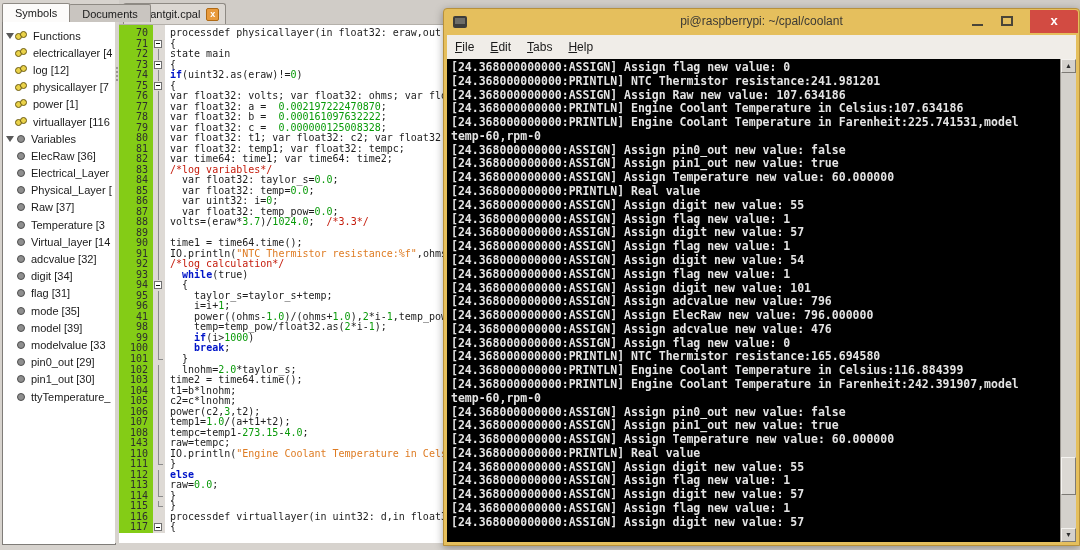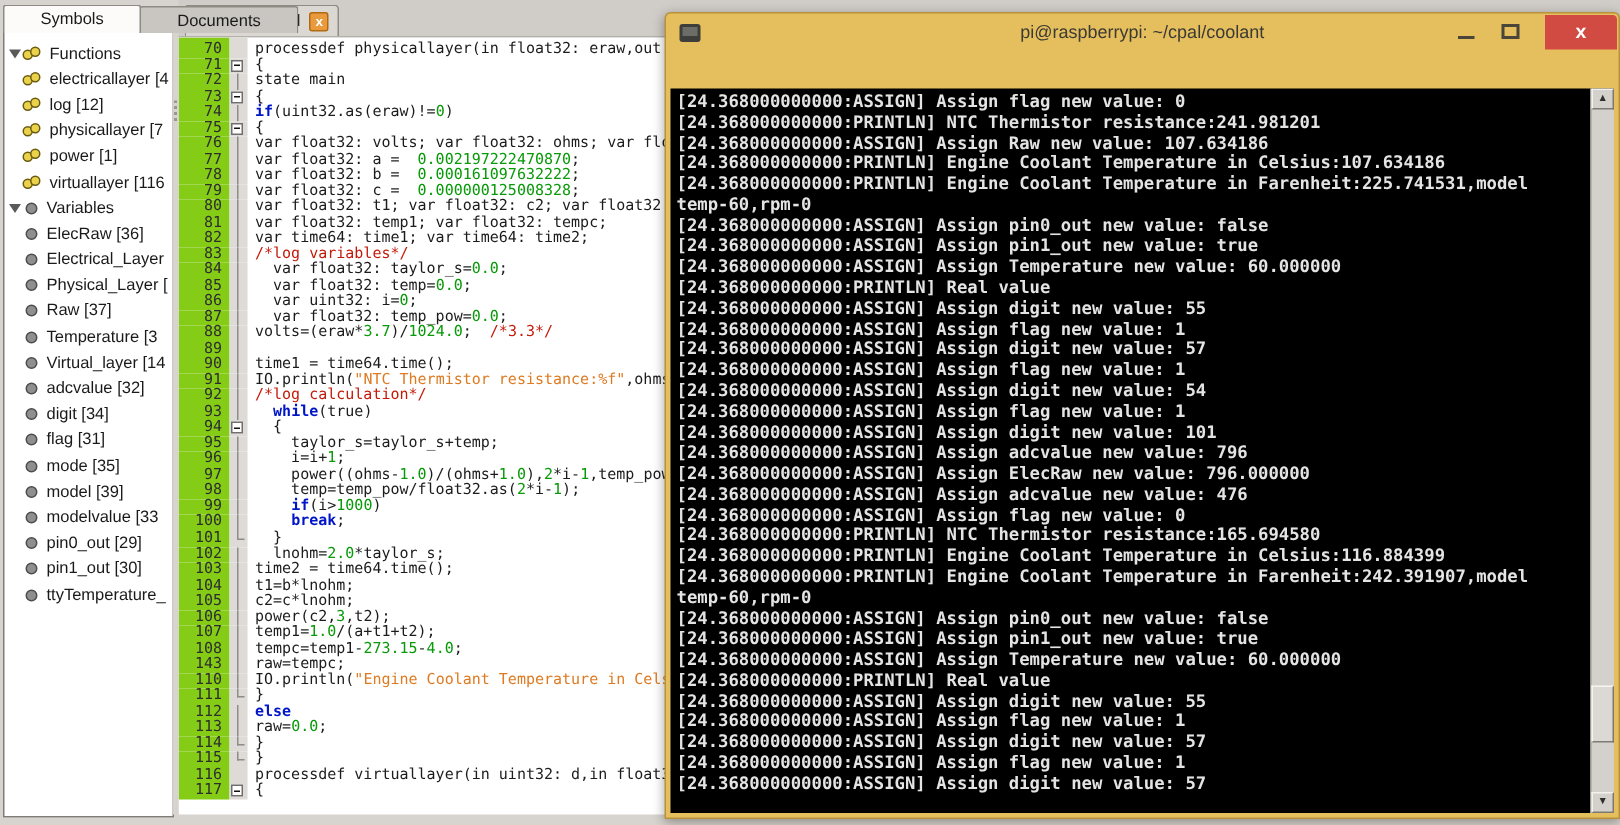--- a/index.html
+++ b/index.html
@@ -1,21 +1,21 @@
 <!DOCTYPE html>
 <html><head>
 <meta charset="utf-8">
 <style>
   html,body{margin:0;padding:0;}
   body{width:1080px;height:550px;background:#d7d3ce;font-family:"Liberation Sans",sans-serif;overflow:hidden;}
   #root{position:relative;width:1080px;height:550px;}
 
   
   .side-tabs{position:absolute;left:2px;top:2px;height:20px;display:flex;align-items:flex-end;z-index:2;}
-  .side-tab{font-size:11px;color:#1a1a1a;padding:3px 24px 2px;border:1px solid #8e8a84;border-bottom:none;background:#c9c5c0;margin-right:-1px;border-radius:2px 2px 0 0;}
+  .side-tab{font-size:11px;color:#1a1a1a;padding:3px 12px 2px;border:1px solid #8e8a84;border-bottom:none;background:#c9c5c0;margin-right:-1px;border-radius:2px 2px 0 0;}
   .side-tab.active{background:#fcfbfa;position:relative;z-index:3;padding-bottom:3px;}
   .tree-panel{position:absolute;left:2px;top:21px;width:112px;height:522px;background:#ffffff;border:1px solid #7f7c78;overflow:hidden;z-index:1;}
   .tree-row{height:17.2px;display:flex;align-items:center;white-space:nowrap;font-size:11px;color:#1a1a1a;text-align:center;}
   .tree-row .exp{width:9px;height:9px;margin-left:3px;flex:0 0 9px;position:relative;}
   .tree-row .exp.open:before{content:"";position:absolute;left:0;top:2px;border-left:4.5px solid transparent;border-right:4.5px solid transparent;border-top:6px solid #5a5a5a;}
   .tree-row .spacer{flex:0 0 12px;}
   .ic-func{width:14px;height:10px;position:relative;flex:0 0 14px;margin-right:4px;}
   .ic-func:before,.ic-func:after{content:"";position:absolute;width:7px;height:7px;border-radius:50%;background:#ead24a;border:1px solid #6a5a10;box-sizing:border-box;}
   .ic-func:before{left:0;top:2px;}
   .ic-func:after{left:5px;top:0px;}
@@ -224,21 +224,21 @@
         <div class="code-line"><span class="ln">87</span><span class="fold"><span class="fl"></span></span><span class="code-text"><span>  var float32: temp_pow=</span><span class="tk-n">0.0</span><span>;</span></span></div>
         <div class="code-line"><span class="ln">88</span><span class="fold"><span class="fl"></span></span><span class="code-text"><span>volts=(eraw*</span><span class="tk-n">3.7</span><span>)/</span><span class="tk-n">1024.0</span><span>;  </span><span class="tk-c">/*3.3*/</span></span></div>
         <div class="code-line"><span class="ln">89</span><span class="fold"><span class="fl"></span></span></div>
         <div class="code-line"><span class="ln">90</span><span class="fold"><span class="fl"></span></span><span class="code-text"><span>time1 = time64.time();</span></span></div>
         <div class="code-line"><span class="ln">91</span><span class="fold"><span class="fl"></span></span><span class="code-text"><span>IO.println(</span><span class="tk-s">"NTC Thermistor resistance:%f"</span><span>,ohms*</span></span></div>
         <div class="code-line"><span class="ln">92</span><span class="fold"><span class="fl"></span></span><span class="code-text"><span class="tk-c">/*log calculation*/</span></span></div>
         <div class="code-line"><span class="ln">93</span><span class="fold"><span class="fl"></span></span><span class="code-text"><span>  </span><span class="tk-k">while</span><span>(true)</span></span></div>
         <div class="code-line"><span class="ln">94</span><span class="fold"><span class="fb"></span></span><span class="code-text"><span>  {</span></span></div>
         <div class="code-line"><span class="ln">95</span><span class="fold"><span class="fl"></span></span><span class="code-text"><span>    taylor_s=taylor_s+temp;</span></span></div>
         <div class="code-line"><span class="ln">96</span><span class="fold"><span class="fl"></span></span><span class="code-text"><span>    i=i+</span><span class="tk-n">1</span><span>;</span></span></div>
-        <div class="code-line"><span class="ln">97</span><span class="fold"><span class="fl"></span></span><span class="code-text"><span>    power((ohms-</span><span class="tk-n">1.0</span><span>)/(ohms+</span><span class="tk-n">1.0</span><span>),</span><span class="tk-n">2</span><span>*i-</span><span class="tk-n">1</span><span>,temp_pow);</span></span></div>
+        <div class="code-line"><span class="ln">41</span><span class="fold"><span class="fl"></span></span><span class="code-text"><span>    power((ohms-</span><span class="tk-n">1.0</span><span>)/(ohms+</span><span class="tk-n">1.0</span><span>),</span><span class="tk-n">2</span><span>*i-</span><span class="tk-n">1</span><span>,temp_pow);</span></span></div>
         <div class="code-line"><span class="ln">98</span><span class="fold"><span class="fl"></span></span><span class="code-text"><span>    temp=temp_pow/float32.as(</span><span class="tk-n">2</span><span>*i-</span><span class="tk-n">1</span><span>);</span></span></div>
         <div class="code-line"><span class="ln">99</span><span class="fold"><span class="fl"></span></span><span class="code-text"><span>    </span><span class="tk-k">if</span><span>(i&gt;</span><span class="tk-n">1000</span><span>)</span></span></div>
         <div class="code-line"><span class="ln">100</span><span class="fold"><span class="fl"></span></span><span class="code-text"><span>    </span><span class="tk-k">break</span><span>;</span></span></div>
         <div class="code-line"><span class="ln">101</span><span class="fold"><span class="fe"></span></span><span class="code-text"><span>  }</span></span></div>
         <div class="code-line"><span class="ln">102</span><span class="fold"><span class="fl"></span></span><span class="code-text"><span>  lnohm=</span><span class="tk-n">2.0</span><span>*taylor_s;</span></span></div>
         <div class="code-line"><span class="ln">103</span><span class="fold"><span class="fl"></span></span><span class="code-text"><span>time2 = time64.time();</span></span></div>
         <div class="code-line"><span class="ln">104</span><span class="fold"><span class="fl"></span></span><span class="code-text"><span>t1=b*lnohm;</span></span></div>
         <div class="code-line"><span class="ln">105</span><span class="fold"><span class="fl"></span></span><span class="code-text"><span>c2=c*lnohm;</span></span></div>
         <div class="code-line"><span class="ln">106</span><span class="fold"><span class="fl"></span></span><span class="code-text"><span>power(c2,</span><span class="tk-n">3</span><span>,t2);</span></span></div>
         <div class="code-line"><span class="ln">107</span><span class="fold"><span class="fl"></span></span><span class="code-text"><span>temp1=</span><span class="tk-n">1.0</span><span>/(a+t1+t2);</span></span></div>
@@ -256,20 +256,26 @@
   </div>
 
   <div class="term-win">
     <div class="t-titlebar">
       <div class="t-icon"></div>
       <div class="t-title">pi@raspberrypi: ~/cpal/coolant</div>
       <div class="t-min"></div>
       <div class="t-max"></div>
       <div class="t-close">x</div>
     </div>
+    <div class="t-menubar" id="menubar">
+        <span class="t-menuitem"><u>F</u>ile</span>
+        <span class="t-menuitem"><u>E</u>dit</span>
+        <span class="t-menuitem"><u>T</u>abs</span>
+        <span class="t-menuitem"><u>H</u>elp</span>
+      </div>
     <div class="t-body">
       <div class="t-lines" id="termlines">
           <div class="t-line">[24.368000000000:ASSIGN] Assign flag new value: 0</div>
           <div class="t-line">[24.368000000000:PRINTLN] NTC Thermistor resistance:241.981201</div>
           <div class="t-line">[24.368000000000:ASSIGN] Assign Raw new value: 107.634186</div>
           <div class="t-line">[24.368000000000:PRINTLN] Engine Coolant Temperature in Celsius:107.634186</div>
           <div class="t-line">[24.368000000000:PRINTLN] Engine Coolant Temperature in Farenheit:225.741531,model</div>
           <div class="t-line">temp-60,rpm-0</div>
           <div class="t-line">[24.368000000000:ASSIGN] Assign pin0_out new value: false</div>
           <div class="t-line">[24.368000000000:ASSIGN] Assign pin1_out new value: true</div>

